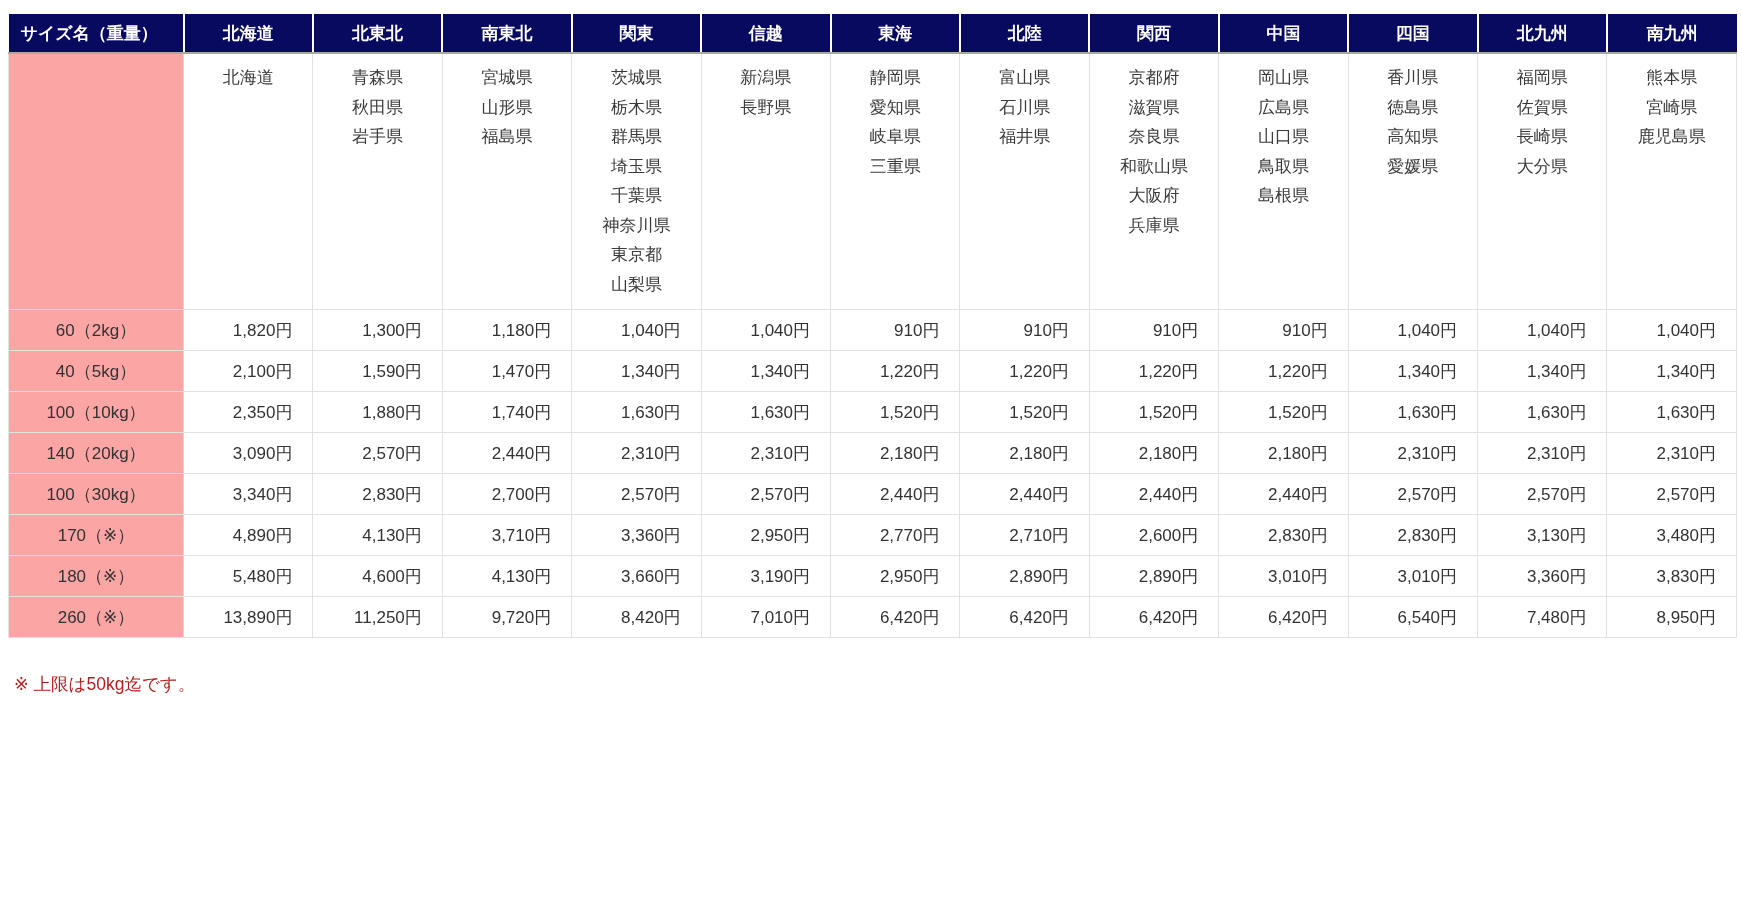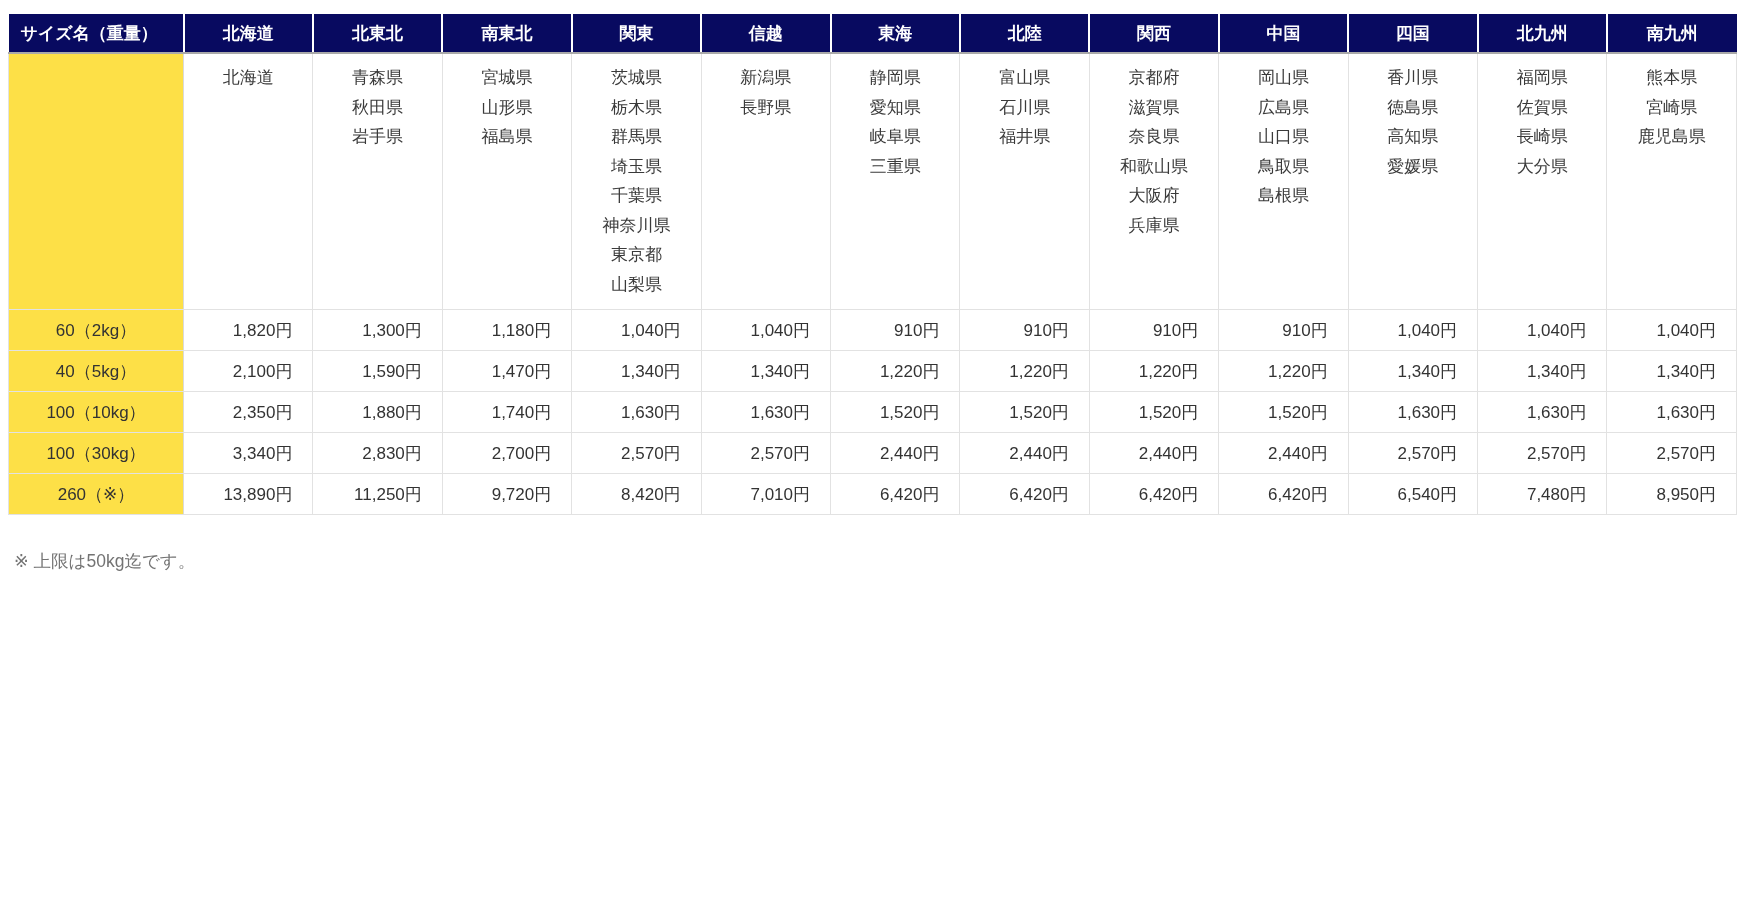--- a/index.html
+++ b/index.html
@@ -39,21 +39,21 @@
     text-align: left;
     padding-left: 12px;
   }
   
   table.rate-table tbody td {
     border: 1px solid #e2e2e2;
     background: #ffffff;
     padding: 0;
   }
   table.rate-table tbody td.size-col {
-    background: #fde047;
+    background: #fca5a5;
     border-right: 1px solid #d9d9d9;
     text-align: center;
   }
   table.rate-table tbody tr.pref-row td {
     vertical-align: top;
     text-align: center;
     padding: 9px 0 10px 0;
     line-height: 29.5px;
     color: #3a3a3a;
   }
@@ -62,21 +62,21 @@
     vertical-align: middle;
   }
   table.rate-table tbody tr.data-row td.price-cell {
     text-align: right;
     padding-right: 20px;
     color: #333333;
   }
   .footnote {
     margin: 34px 0 0 6px;
     font-size: 17.5px;
-    color: #737373;
+    color: #b91c1c;
   }
 </style>
 </head>
 <body>
 
 <div class="page">
   <table class="rate-table">
     <colgroup id="cols">
         <col style="width: 175px;">
         <col>
@@ -222,33 +222,78 @@
           <td class="price-cell">1,630円</td>
           <td class="price-cell">1,520円</td>
           <td class="price-cell">1,520円</td>
           <td class="price-cell">1,520円</td>
           <td class="price-cell">1,520円</td>
           <td class="price-cell">1,630円</td>
           <td class="price-cell">1,630円</td>
           <td class="price-cell">1,630円</td>
         </tr>
         <tr class="data-row">
+          <td class="size-col">140（20kg）</td>
+          <td class="price-cell">3,090円</td>
+          <td class="price-cell">2,570円</td>
+          <td class="price-cell">2,440円</td>
+          <td class="price-cell">2,310円</td>
+          <td class="price-cell">2,310円</td>
+          <td class="price-cell">2,180円</td>
+          <td class="price-cell">2,180円</td>
+          <td class="price-cell">2,180円</td>
+          <td class="price-cell">2,180円</td>
+          <td class="price-cell">2,310円</td>
+          <td class="price-cell">2,310円</td>
+          <td class="price-cell">2,310円</td>
+        </tr>
+        <tr class="data-row">
           <td class="size-col">100（30kg）</td>
           <td class="price-cell">3,340円</td>
           <td class="price-cell">2,830円</td>
           <td class="price-cell">2,700円</td>
           <td class="price-cell">2,570円</td>
           <td class="price-cell">2,570円</td>
           <td class="price-cell">2,440円</td>
           <td class="price-cell">2,440円</td>
           <td class="price-cell">2,440円</td>
           <td class="price-cell">2,440円</td>
           <td class="price-cell">2,570円</td>
           <td class="price-cell">2,570円</td>
           <td class="price-cell">2,570円</td>
+        </tr>
+        <tr class="data-row">
+          <td class="size-col">170（※）</td>
+          <td class="price-cell">4,890円</td>
+          <td class="price-cell">4,130円</td>
+          <td class="price-cell">3,710円</td>
+          <td class="price-cell">3,360円</td>
+          <td class="price-cell">2,950円</td>
+          <td class="price-cell">2,770円</td>
+          <td class="price-cell">2,710円</td>
+          <td class="price-cell">2,600円</td>
+          <td class="price-cell">2,830円</td>
+          <td class="price-cell">2,830円</td>
+          <td class="price-cell">3,130円</td>
+          <td class="price-cell">3,480円</td>
+        </tr>
+        <tr class="data-row">
+          <td class="size-col">180（※）</td>
+          <td class="price-cell">5,480円</td>
+          <td class="price-cell">4,600円</td>
+          <td class="price-cell">4,130円</td>
+          <td class="price-cell">3,660円</td>
+          <td class="price-cell">3,190円</td>
+          <td class="price-cell">2,950円</td>
+          <td class="price-cell">2,890円</td>
+          <td class="price-cell">2,890円</td>
+          <td class="price-cell">3,010円</td>
+          <td class="price-cell">3,010円</td>
+          <td class="price-cell">3,360円</td>
+          <td class="price-cell">3,830円</td>
         </tr>
         <tr class="data-row">
           <td class="size-col">260（※）</td>
           <td class="price-cell">13,890円</td>
           <td class="price-cell">11,250円</td>
           <td class="price-cell">9,720円</td>
           <td class="price-cell">8,420円</td>
           <td class="price-cell">7,010円</td>
           <td class="price-cell">6,420円</td>
           <td class="price-cell">6,420円</td>

